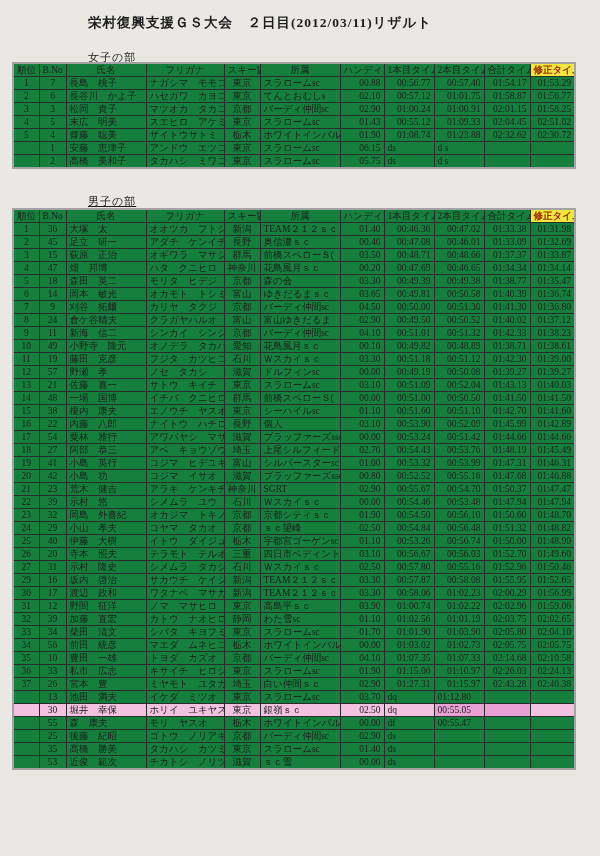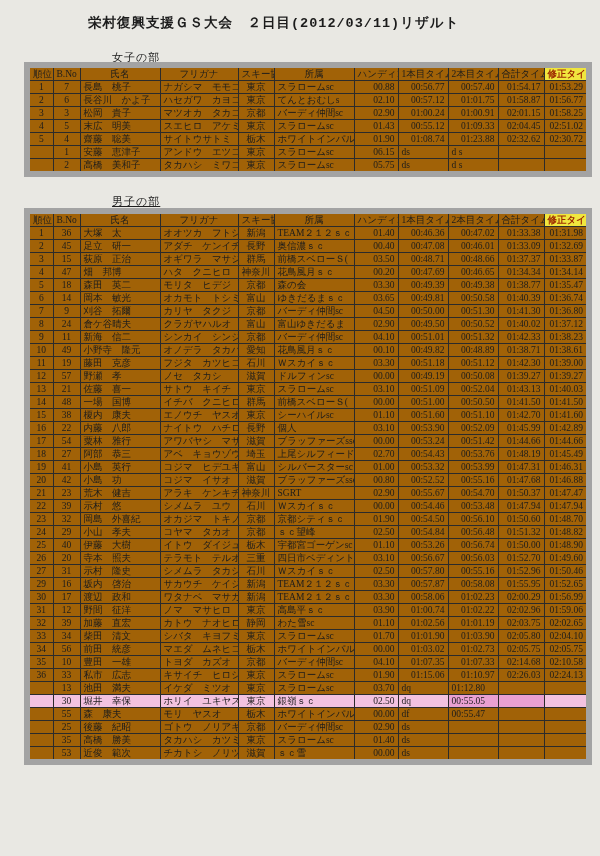--- a/index.html
+++ b/index.html
@@ -4,31 +4,31 @@
 <style>
   html,body{margin:0;padding:0;background:#b9b8b4;}
   .page{
     position:relative;width:600px;height:856px;margin:0 auto;
     background:#e9e8e3;
     font-family:"Liberation Serif","DejaVu Serif",serif;
     color:#1c1c1c;overflow:hidden;
   }
   .title{
     position:absolute;left:88px;top:14px;
-    font-size:13.5px;font-weight:bold;letter-spacing:1px;white-space:nowrap;font-family:Liberation Mono, monospace;
+    font-size:13.5px;font-weight:bold;letter-spacing:1px;white-space:nowrap;
   }
   .section-label{
-    position:absolute;left:88px;font-size:11px;letter-spacing:1px;margin-left:24px;
+    position:absolute;left:88px;font-size:11px;letter-spacing:1px;
   }
   .lbl-women{top:50px;}
   .lbl-men{top:194px;text-decoration:underline;}
   table{
-    position:absolute;left:24px;border-collapse:collapse;table-layout:fixed;
-    width:564px;font-size:9.5px;background:#a16207;
-    border:6px solid #a3a3a3;
+    position:absolute;left:12px;border-collapse:collapse;table-layout:fixed;
+    width:564px;font-size:9.5px;background:#15803d;
+    border:2px solid #a3a3a3;
   }
   .tbl-women{top:62px;}
   .tbl-men{top:208px;}
   th,td{
     border:1px solid #2b2b2b;padding:0 3px;height:12px;
     overflow:hidden;white-space:nowrap;font-weight:normal;line-height:12px;
   }
   th{text-align:center;}
   th.corrected{background:var(--hl-yellow,#f0e63e);color:var(--hl-red,#9c2800);font-weight:bold;}
   .a-l{text-align:left;}
@@ -648,20 +648,33 @@
           <td class="a-l">キサイチ　ヒロシ</td>
           <td class="a-c">東京</td>
           <td class="a-l">スラロームsc</td>
           <td class="a-r">01.90</td>
           <td class="a-r">01:15.06</td>
           <td class="a-r">01:10.97</td>
           <td class="a-r">02:26.03</td>
           <td class="a-r">02:24.13</td>
         </tr>
         <tr>
+          <td class="a-c">37</td>
+          <td class="a-c">26</td>
+          <td class="a-l">宮本　豊</td>
+          <td class="a-l">ミヤモト　ユタカ</td>
+          <td class="a-c">埼玉</td>
+          <td class="a-l">白い仲間ｓｃ</td>
+          <td class="a-r">02.90</td>
+          <td class="a-r">01:27.31</td>
+          <td class="a-r">01:15.97</td>
+          <td class="a-r">02:43.28</td>
+          <td class="a-r">02:40.38</td>
+        </tr>
+        <tr>
           <td class="a-c"></td>
           <td class="a-c">13</td>
           <td class="a-l">池田　満夫</td>
           <td class="a-l">イケダ　ミツオ</td>
           <td class="a-c">東京</td>
           <td class="a-l">スラロームsc</td>
           <td class="a-r">03.70</td>
           <td class="a-l">dq</td>
           <td class="a-l">01:12.80</td>
           <td class="a-r"></td>

